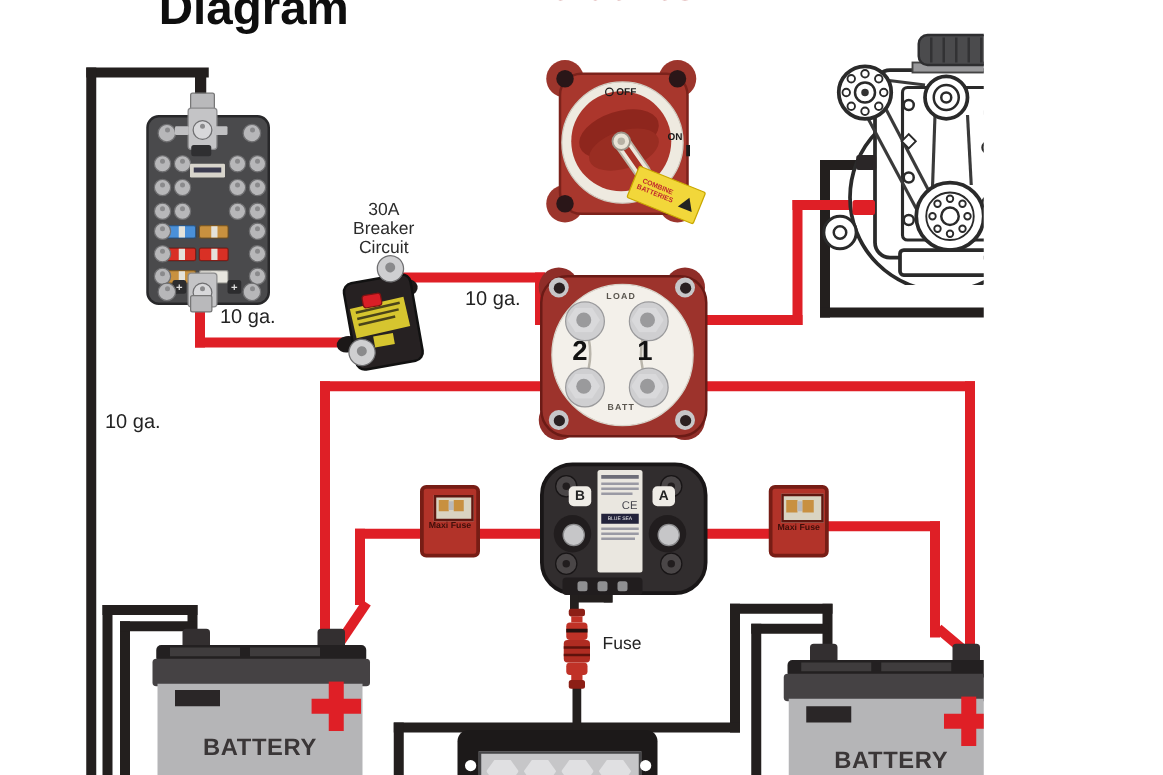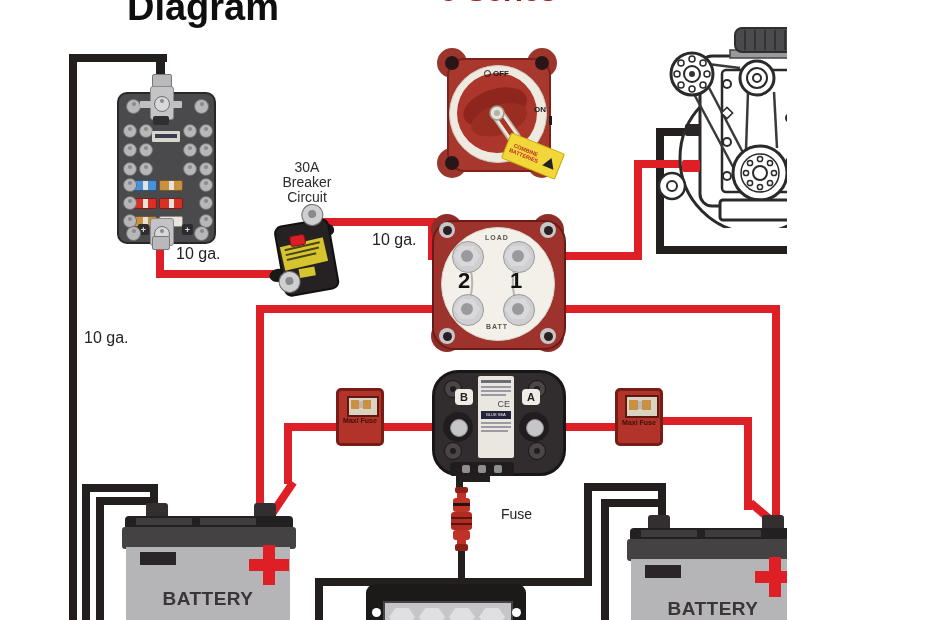--- a/index.html
+++ b/index.html
@@ -404,21 +404,21 @@
     <div class="fuseband" style="left:457px;top:493px;width:9px;height:5px;background:#c03227;position:absolute;"></div>
     <div class="fuseband" style="left:453px;top:498px;width:17px;height:14px;background:#c03227;border-radius:3px;position:absolute;"></div>
     <div class="fuseband" style="left:453px;top:503px;width:17px;height:3px;background:#27110f;position:absolute;"></div>
     <div class="fuseband" style="left:451px;top:512px;width:21px;height:18px;background:#b02c22;border-radius:3px;position:absolute;"></div>
     <div class="fuseband" style="left:451px;top:517px;width:21px;height:2px;background:#5e120c;position:absolute;"></div>
     <div class="fuseband" style="left:451px;top:523px;width:21px;height:2px;background:#5e120c;position:absolute;"></div>
     <div class="fuseband" style="left:453px;top:530px;width:17px;height:10px;background:#c03227;border-radius:3px;position:absolute;"></div>
     <div class="fuseband" style="left:457px;top:540px;width:9px;height:5px;background:#c03227;position:absolute;"></div>
     <div class="fuseband" style="left:455px;top:544px;width:13px;height:7px;background:#8c1f16;border-radius:2px;position:absolute;"></div>
   </div>
-  <div class="lbl" style="left:501px;top:506px;font-size:14px;">Fuse</div>
+  <div class="lbl" style="left:482px;top:506px;font-size:14px;">Fuse</div>
 
   <div class="abs" style="left:366px;top:584px;width:160px;height:44px;background:#1c1919;border-radius:9px;">
     <div style="position:absolute;left:17px;top:17px;width:126px;height:27px;background:#c6c6c8;border:2px solid #454547;"></div>
     <div class="hex" style="left:23px;top:24px;width:26px;height:18px;background:#e0e0e2;"></div>
     <div class="hex" style="left:53px;top:24px;width:26px;height:18px;background:#e0e0e2;"></div>
     <div class="hex" style="left:83px;top:24px;width:26px;height:18px;background:#e0e0e2;"></div>
     <div class="hex" style="left:113px;top:24px;width:26px;height:18px;background:#e0e0e2;"></div>
     <div class="abs" style="left:6px;top:24px;width:9px;height:9px;background:#fff;border-radius:50%;"></div>
     <div class="abs" style="left:146px;top:24px;width:9px;height:9px;background:#fff;border-radius:50%;"></div>
   </div>

